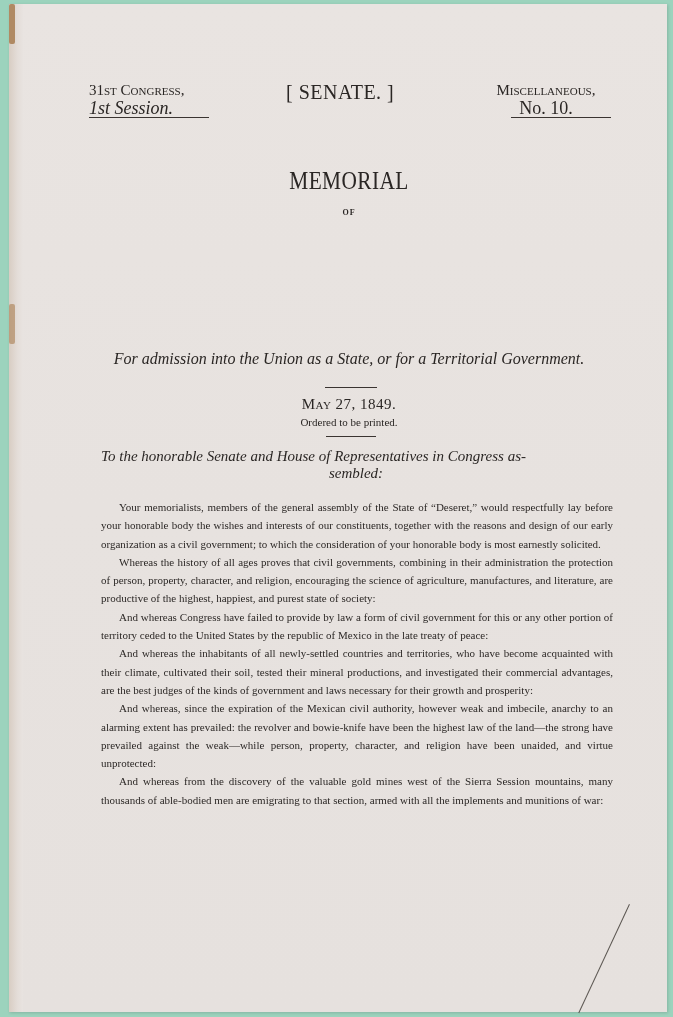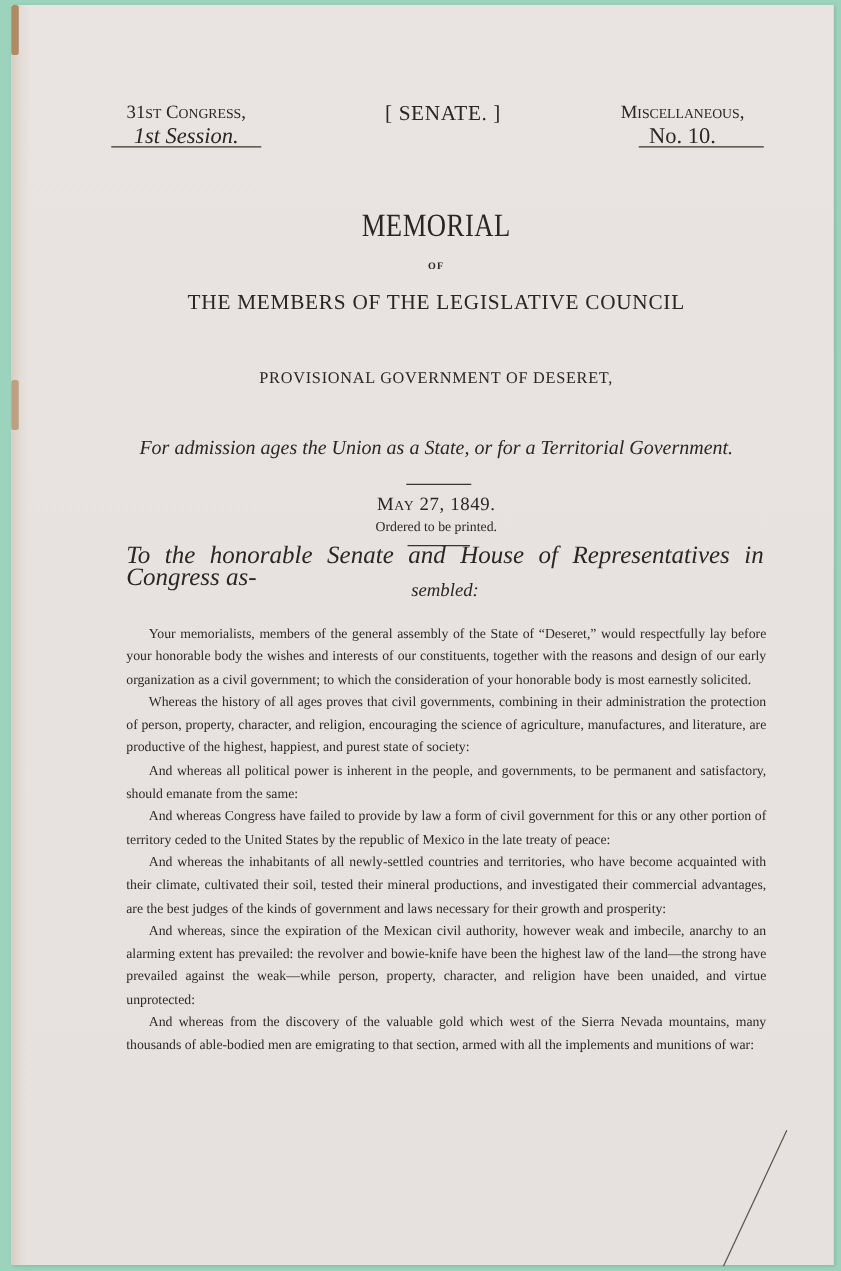--- a/index.html
+++ b/index.html
@@ -16,40 +16,40 @@
     box-shadow: 1px 1px 3px rgba(0,0,0,0.15);
   }
   .spine {
     position:absolute; left:0; top:0; width:14px; height:100%;
     background:linear-gradient(90deg,#d8cdc3 0%,#e4ddd8 60%,#e8e3e0 100%);
   }
   .spine-damage {
     position:absolute; left:0; width:6px; background:#b08a63; border-radius:2px;
   }
   .header-row { position:absolute; top:77px; left:0; width:100%; height:40px; }
-  .hdr-left { position:absolute; left:80px; top:0; text-align:center; width:120px; }
-  .hdr-center { position:absolute; left:299px; top:0; font-size:17px; letter-spacing:0.5px; }
+  .hdr-left { position:absolute; left:80px; top:0; width:120px; }
+  .hdr-center { position:absolute; left:277px; top:0; font-size:20px; letter-spacing:0.5px; }
   .hdr-right { position:absolute; right:56px; top:0; text-align:center; width:130px; }
   .hdr-line1 { font-size:15px; line-height:18px; font-variant:small-caps; }
   .hdr-line2 { font-size:18px; line-height:18px; }
   .hdr-rule { position:absolute; top:36px; height:1px; background:#3a3431; }
   .center { position:absolute; left:60px; width:560px; text-align:center; }
   .title { top:162px; font-size:26px; letter-spacing:0.5px; transform:scaleX(0.82); font-weight:normal; }
   .small-caps-tiny { font-size:8px; letter-spacing:1px; font-weight:bold;text-align:center; }
   .members { top:228px; font-size:17px; letter-spacing:0.6px; }
   .provisional { top:290px; font-size:13px; letter-spacing:0.6px; }
   .praying { top:322px; }
   .purpose { top:346px; font-style:italic; font-size:16px; left:40px; width:600px; }
   .date-rule { position:absolute; top:383px; left:316px; width:52px; height:1px; background:#3a3431; }
   .date { top:392px; font-size:15px; font-variant:small-caps; letter-spacing:0.5px; }
   .ordered { top:412px; font-size:11px; }
   .sep-rule { position:absolute; top:432px; left:317px; width:50px; height:1px; background:#3a3431; }
   .address {
-    position:absolute; top:431px; left:92px; width:510px;
-    font-style:italic; font-size:20px; line-height:18px; text-align:justify;
+    position:absolute; top:443px; left:92px; width:510px;
+    font-style:italic; font-size:15px; line-height:18px; text-align:justify;
   }
   .address-2 { position:absolute; top:461px; left:92px; width:510px; text-align:center; font-style:italic; font-size:15px; }
   .body-text {
     position:absolute; top:494px; left:92px; width:512px;
     font-size:11px; line-height:18.3px; text-align:justify; color:#2c2826;
   }
   .body-text p { margin:0; text-indent:18px; }
   .diag-line { position:absolute; left:620px; top:900px; width:1px; height:120px; background:#5b5651; transform:rotate(25deg); transform-origin:top left; }
 </style>
 </head>
@@ -69,36 +69,33 @@
     <div class="hdr-center">[ SENATE. ]</div>
     <div class="hdr-right">
       <div class="hdr-line1">Miscellaneous,</div>
       <div class="hdr-line2">No. 10.</div>
     </div>
     <div class="hdr-rule" style="right:56px;width:100px;"></div>
   </div>
 
   <div class="center title">MEMORIAL</div>
   <div class="center small-caps-tiny" style="top:204px;">OF</div>
-  <div class="center members">THE MEMBERS OF THE LEGISLATIVE COUNCIL</div>
-  <div class="center provisional">PROVISIONAL GOVERNMENT OF DESERET,</div>
-  <div class="center purpose">For admission ages the Union as a State, or for a Territorial Government.</div>
+  <div class="center purpose">For admission into the Union as a State, or for a Territorial Government.</div>
 
   <div class="date-rule"></div>
   <div class="center date">May 27, 1849.</div>
   <div class="center ordered">Ordered to be printed.</div>
   <div class="sep-rule"></div>
 
   <div class="address">To the honorable Senate and House of Representatives in Congress as-</div>
   <div class="address-2">sembled:</div>
 
   <div class="body-text">
     <p>Your memorialists, members of the general assembly of the State of “Deseret,” would respectfully lay before your honorable body the wishes and interests of our constituents, together with the reasons and design of our early organization as a civil government; to which the consideration of your honorable body is most earnestly solicited.</p>
     <p>Whereas the history of all ages proves that civil governments, combining in their administration the protection of person, property, character, and religion, encouraging the science of agriculture, manufactures, and literature, are productive of the highest, happiest, and purest state of society:</p>
-    <p>And whereas all political power is inherent in the people, and governments, to be permanent and satisfactory, should emanate from the same:</p>
     <p>And whereas Congress have failed to provide by law a form of civil government for this or any other portion of territory ceded to the United States by the republic of Mexico in the late treaty of peace:</p>
     <p>And whereas the inhabitants of all newly-settled countries and territories, who have become acquainted with their climate, cultivated their soil, tested their mineral productions, and investigated their commercial advantages, are the best judges of the kinds of government and laws necessary for their growth and prosperity:</p>
     <p>And whereas, since the expiration of the Mexican civil authority, however weak and imbecile, anarchy to an alarming extent has prevailed: the revolver and bowie-knife have been the highest law of the land—the strong have prevailed against the weak—while person, property, character, and religion have been unaided, and virtue unprotected:</p>
-    <p>And whereas from the discovery of the valuable gold which west of the Sierra Nevada mountains, many thousands of able-bodied men are emigrating to that section, armed with all the implements and munitions of war:</p>
+    <p>And whereas from the discovery of the valuable gold mines west of the Sierra Session mountains, many thousands of able-bodied men are emigrating to that section, armed with all the implements and munitions of war:</p>
   </div>
 
   <div class="diag-line"></div>
 </div>
 
 </body></html>

